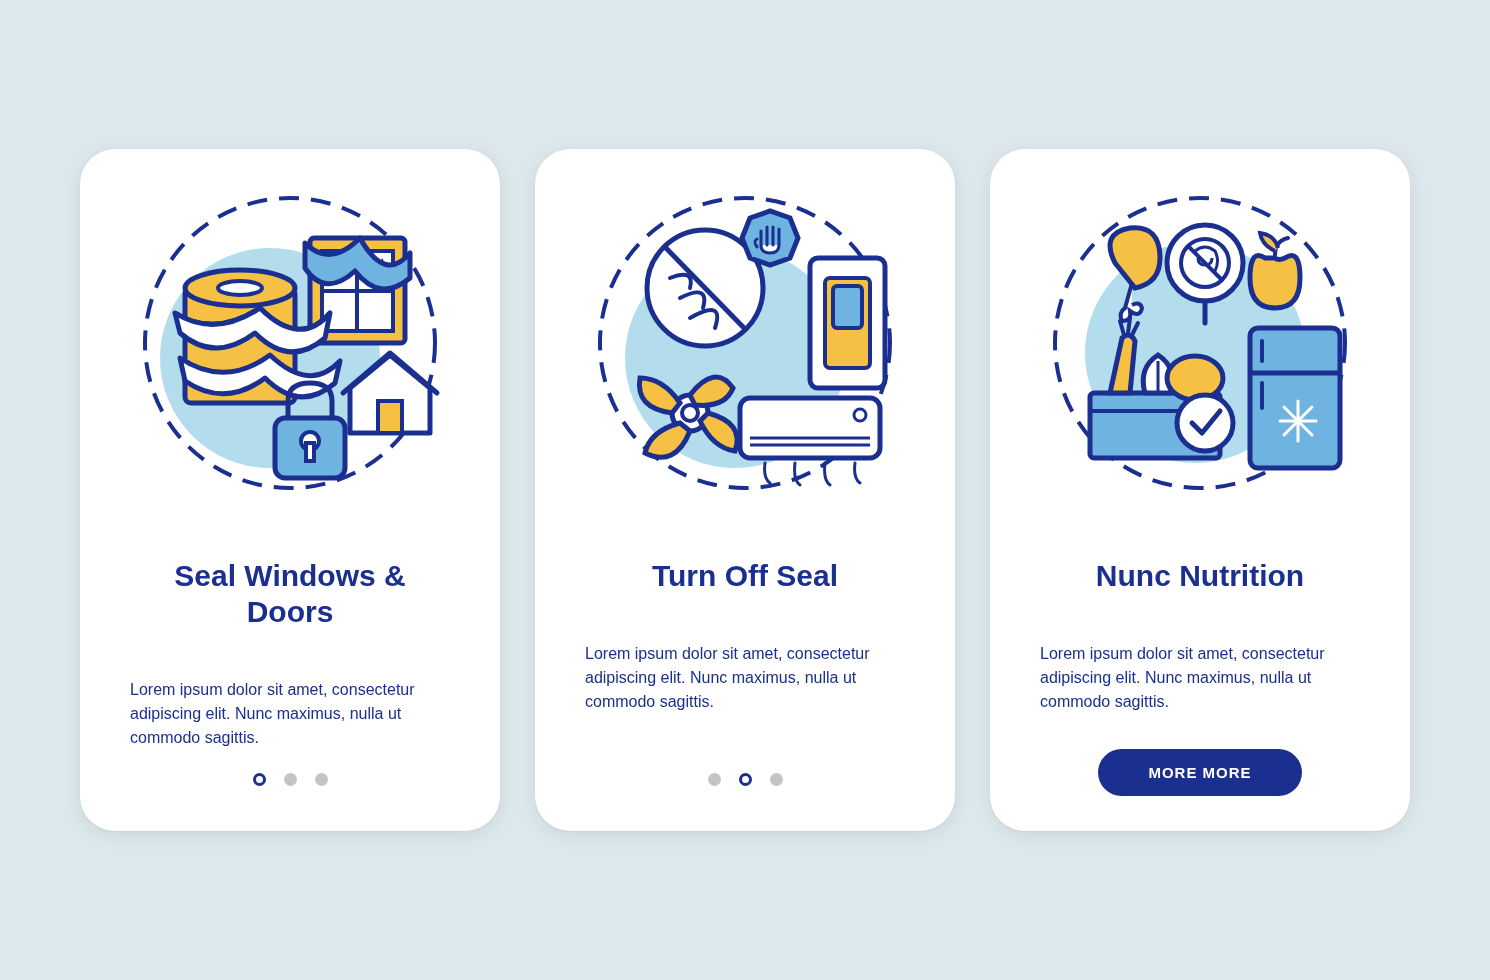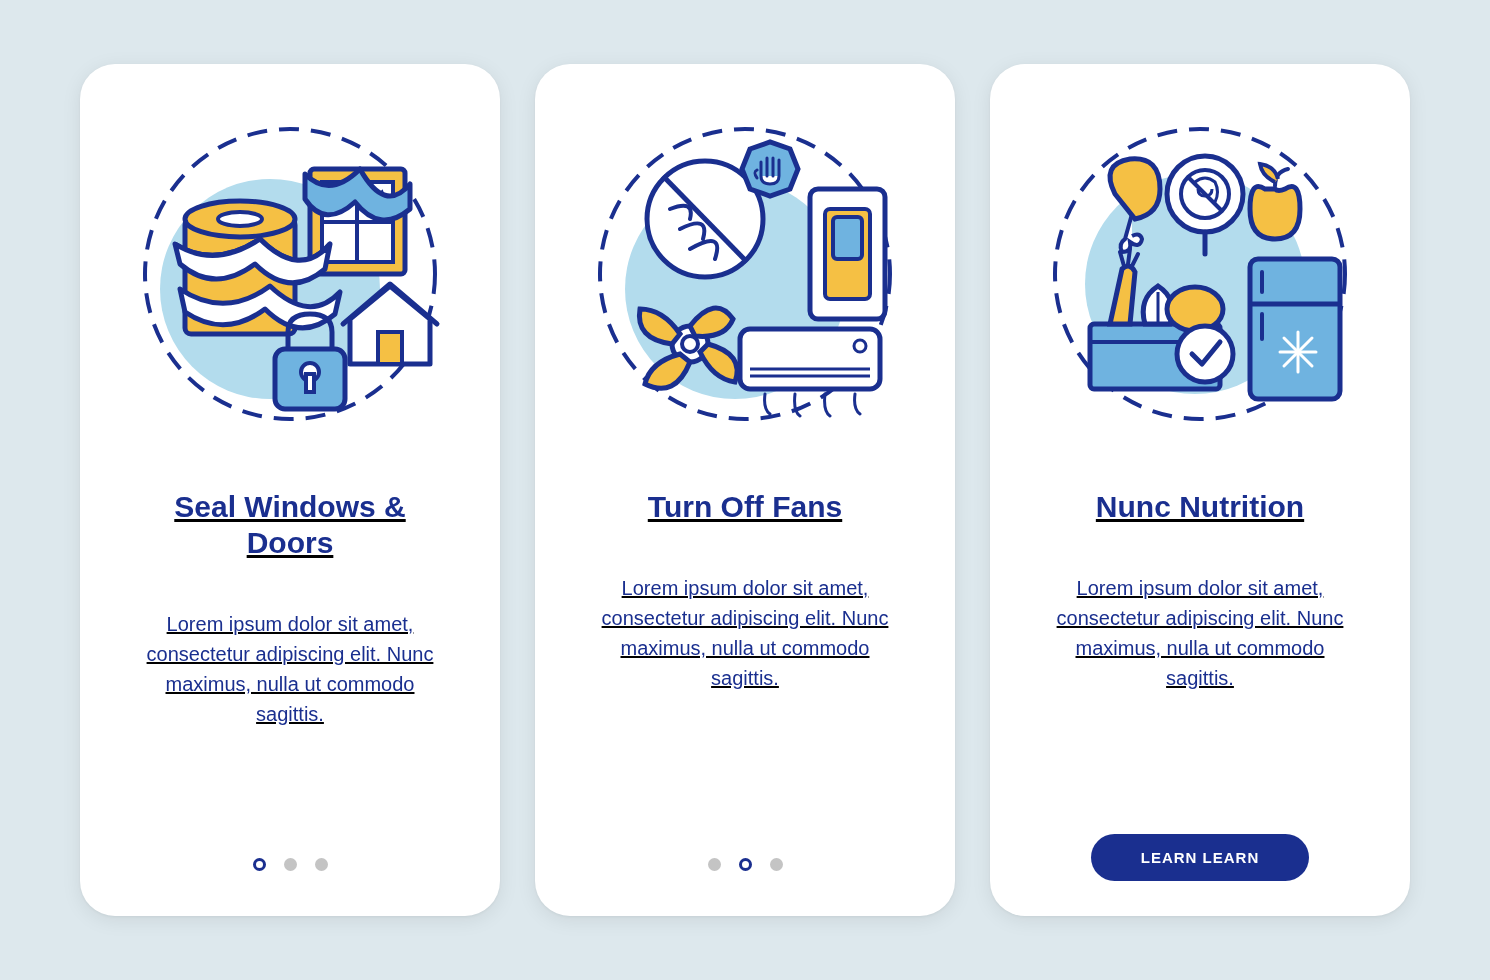--- a/index.html
+++ b/index.html
@@ -11,30 +11,29 @@
     justify-content: center;
     align-items: center;
     font-family: -apple-system, BlinkMacSystemFont, "Segoe UI", Arial, sans-serif;
   }
   .container {
     display: flex;
     gap: 35px;
   }
   .card {
     width: 420px;
-    height: 852px;
+    height: 682px;
     background: #ffffff;
     border-radius: 35px;
     box-shadow: 0 4px 20px rgba(0,0,0,0.08), 0 1px 3px rgba(0,0,0,0.05);
     display: flex;
     flex-direction: column;
     align-items: center;
-    padding: 35px 45px 40px;
+    padding: 19px 45px 40px;
     position: relative;
-    text-decoration: underline;
   }
   .illustration {
     width: 320px;
     height: 320px;
     margin-top: 15px;
     display: flex;
     align-items: center;
     justify-content: center;
     position: relative;
   }
@@ -42,22 +41,22 @@
     color: #1a2f8f;
     font-size: 30px;
     font-weight: 700;
     text-align: center;
     margin-top: 55px;
     line-height: 1.2;
     max-width: 280px;
   }
   .description {
     color: #1a2f8f;
-    font-size: 20px;
-    text-align: center;
+    font-size: 16px;
+    text-align: left;
     margin-top: 48px;
     line-height: 1.5;
     max-width: 320px;
   }
   .dots {
     display: flex;
     gap: 18px;
     position: absolute;
     bottom: 45px;
   }
@@ -158,21 +157,21 @@
         <path d="M 180 280 Q 178 295 185 300 M 210 280 Q 208 297 215 302 M 240 280 Q 238 297 245 302 M 270 280 Q 268 295 275 300" fill="none" stroke="#1a2f8f" stroke-width="3" stroke-linecap="round"></path>
 
         <circle cx="105" cy="230" r="18" fill="#ffffff" stroke="#1a2f8f" stroke-width="5"></circle>
         <path d="M 105 212 Q 130 180 148 205 Q 140 225 110 222 Z" fill="#f5c044" stroke="#1a2f8f" stroke-width="5"></path>
         <path d="M 123 230 Q 160 240 150 268 Q 128 265 115 238 Z" fill="#f5c044" stroke="#1a2f8f" stroke-width="5"></path>
         <path d="M 105 248 Q 90 285 60 270 Q 65 248 95 240 Z" fill="#f5c044" stroke="#1a2f8f" stroke-width="5"></path>
         <path d="M 87 230 Q 50 225 55 195 Q 78 195 95 220 Z" fill="#f5c044" stroke="#1a2f8f" stroke-width="5"></path>
         <circle cx="105" cy="230" r="8" fill="#ffffff" stroke="#1a2f8f" stroke-width="4"></circle>
       </svg>
     </div>
-    <h2 class="title">Turn Off Fans</h2>
+    <h2 class="title">Turn Off Seal</h2>
     <p class="description">Lorem ipsum dolor sit amet, consectetur adipiscing elit. Nunc maximus, nulla ut commodo sagittis.</p>
     <div class="dots">
       <span class="dot"></span>
       <span class="dot active"></span>
       <span class="dot"></span>
     </div>
   </div>
 
   <div class="card">
     <div class="illustration">
@@ -215,16 +214,16 @@
         <line x1="118" y1="178" x2="118" y2="210" stroke="#1a2f8f" stroke-width="3"></line>
 
         <ellipse cx="155" cy="195" rx="28" ry="22" fill="#f5c044" stroke="#1a2f8f" stroke-width="5"></ellipse>
 
         <circle cx="165" cy="240" r="28" fill="#ffffff" stroke="#1a2f8f" stroke-width="5"></circle>
         <path d="M 152 240 L 162 250 L 180 228" fill="none" stroke="#1a2f8f" stroke-width="5" stroke-linecap="round" stroke-linejoin="round"></path>
       </svg>
     </div>
     <h2 class="title">Nunc Nutrition</h2>
     <p class="description">Lorem ipsum dolor sit amet, consectetur adipiscing elit. Nunc maximus, nulla ut commodo sagittis.</p>
-    <button class="cta-button">LEARN LEARN</button>
+    <button class="cta-button">MORE MORE</button>
   </div>
 
 </div>
 
 </body></html>

